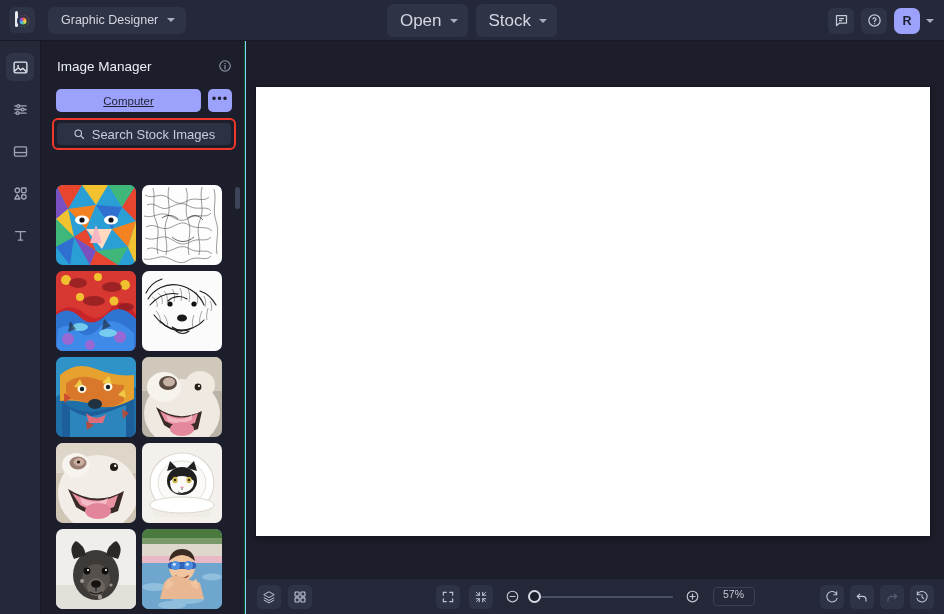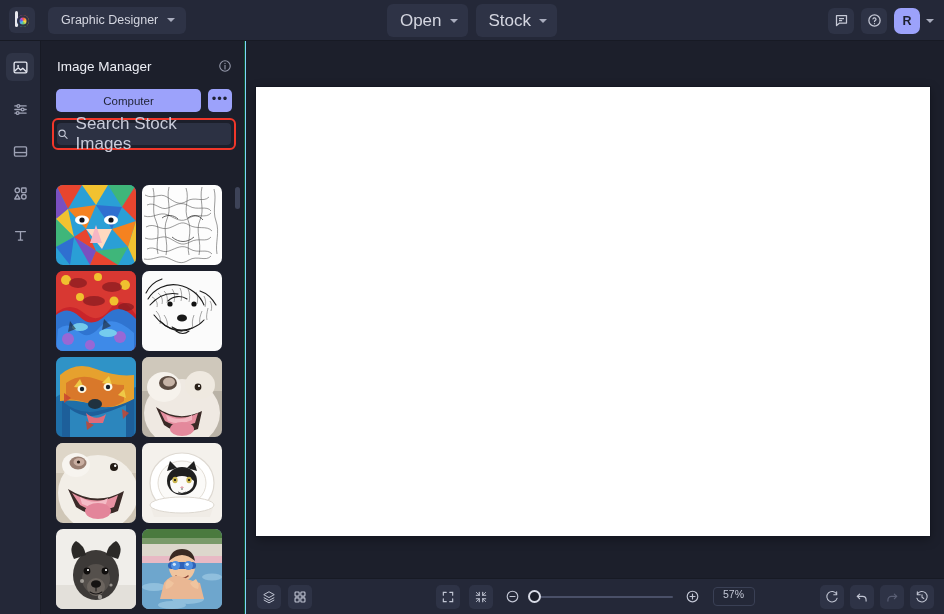--- a/index.html
+++ b/index.html
@@ -87,35 +87,35 @@
   .panel-head {
     height: 34px; display: flex; align-items: center; justify-content: space-between;
     padding: 0 12px 0 16px; margin-top: 8px;
   }
   .panel-title { color: #eceef5; font-size: 13.5px; }
   .info-ic { color: #9498aa; cursor: pointer; display: flex; }
 
   .src-row { display: flex; gap: 7px; padding: 6px 12px 0 15px; }
   .btn-computer {
     flex: 1; height: 23px; border-radius: 5px; background: #9ca2fb; color: #1f2233;
-    font-size: 11.5px; display: flex; align-items: center; justify-content: center; cursor: pointer;
+    font-size: 11.5px; display: flex; align-items: center; justify-content: center; cursor: pointer; text-decoration: underline;
   }
   .btn-more {
     width: 24px; height: 23px; border-radius: 5px; background: #9ca2fb; color: #1f2233;
     display: flex; align-items: center; justify-content: center; cursor: pointer;
     font-size: 13px; letter-spacing: 1px; line-height: 8px; padding-bottom: 4px;
   }
 
   .search-wrap {
     margin: 6px 8px 0 11px; padding: 3px; border: 2px solid #f1372a; border-radius: 6px;
   }
   .search-box {
     height: 22px; border-radius: 4px; background: #2c3143;
     display: flex; align-items: center; justify-content: center; gap: 7px;
-    color: #c9ccda; font-size: 17px; cursor: pointer;
+    color: #c9ccda; font-size: 13px; cursor: pointer;
   }
 
   
   .thumbs {
     position: absolute; left: 0; top: 140px; width: 204px; height: 433px;
     padding: 4px 12px 0 15px; overflow: hidden;
   }
   .grid { display: grid; grid-template-columns: repeat(2, 80px); gap: 6px 6px; }
   .thumb {
     width: 80px; height: 80px; border-radius: 7px; overflow: hidden; cursor: pointer;

